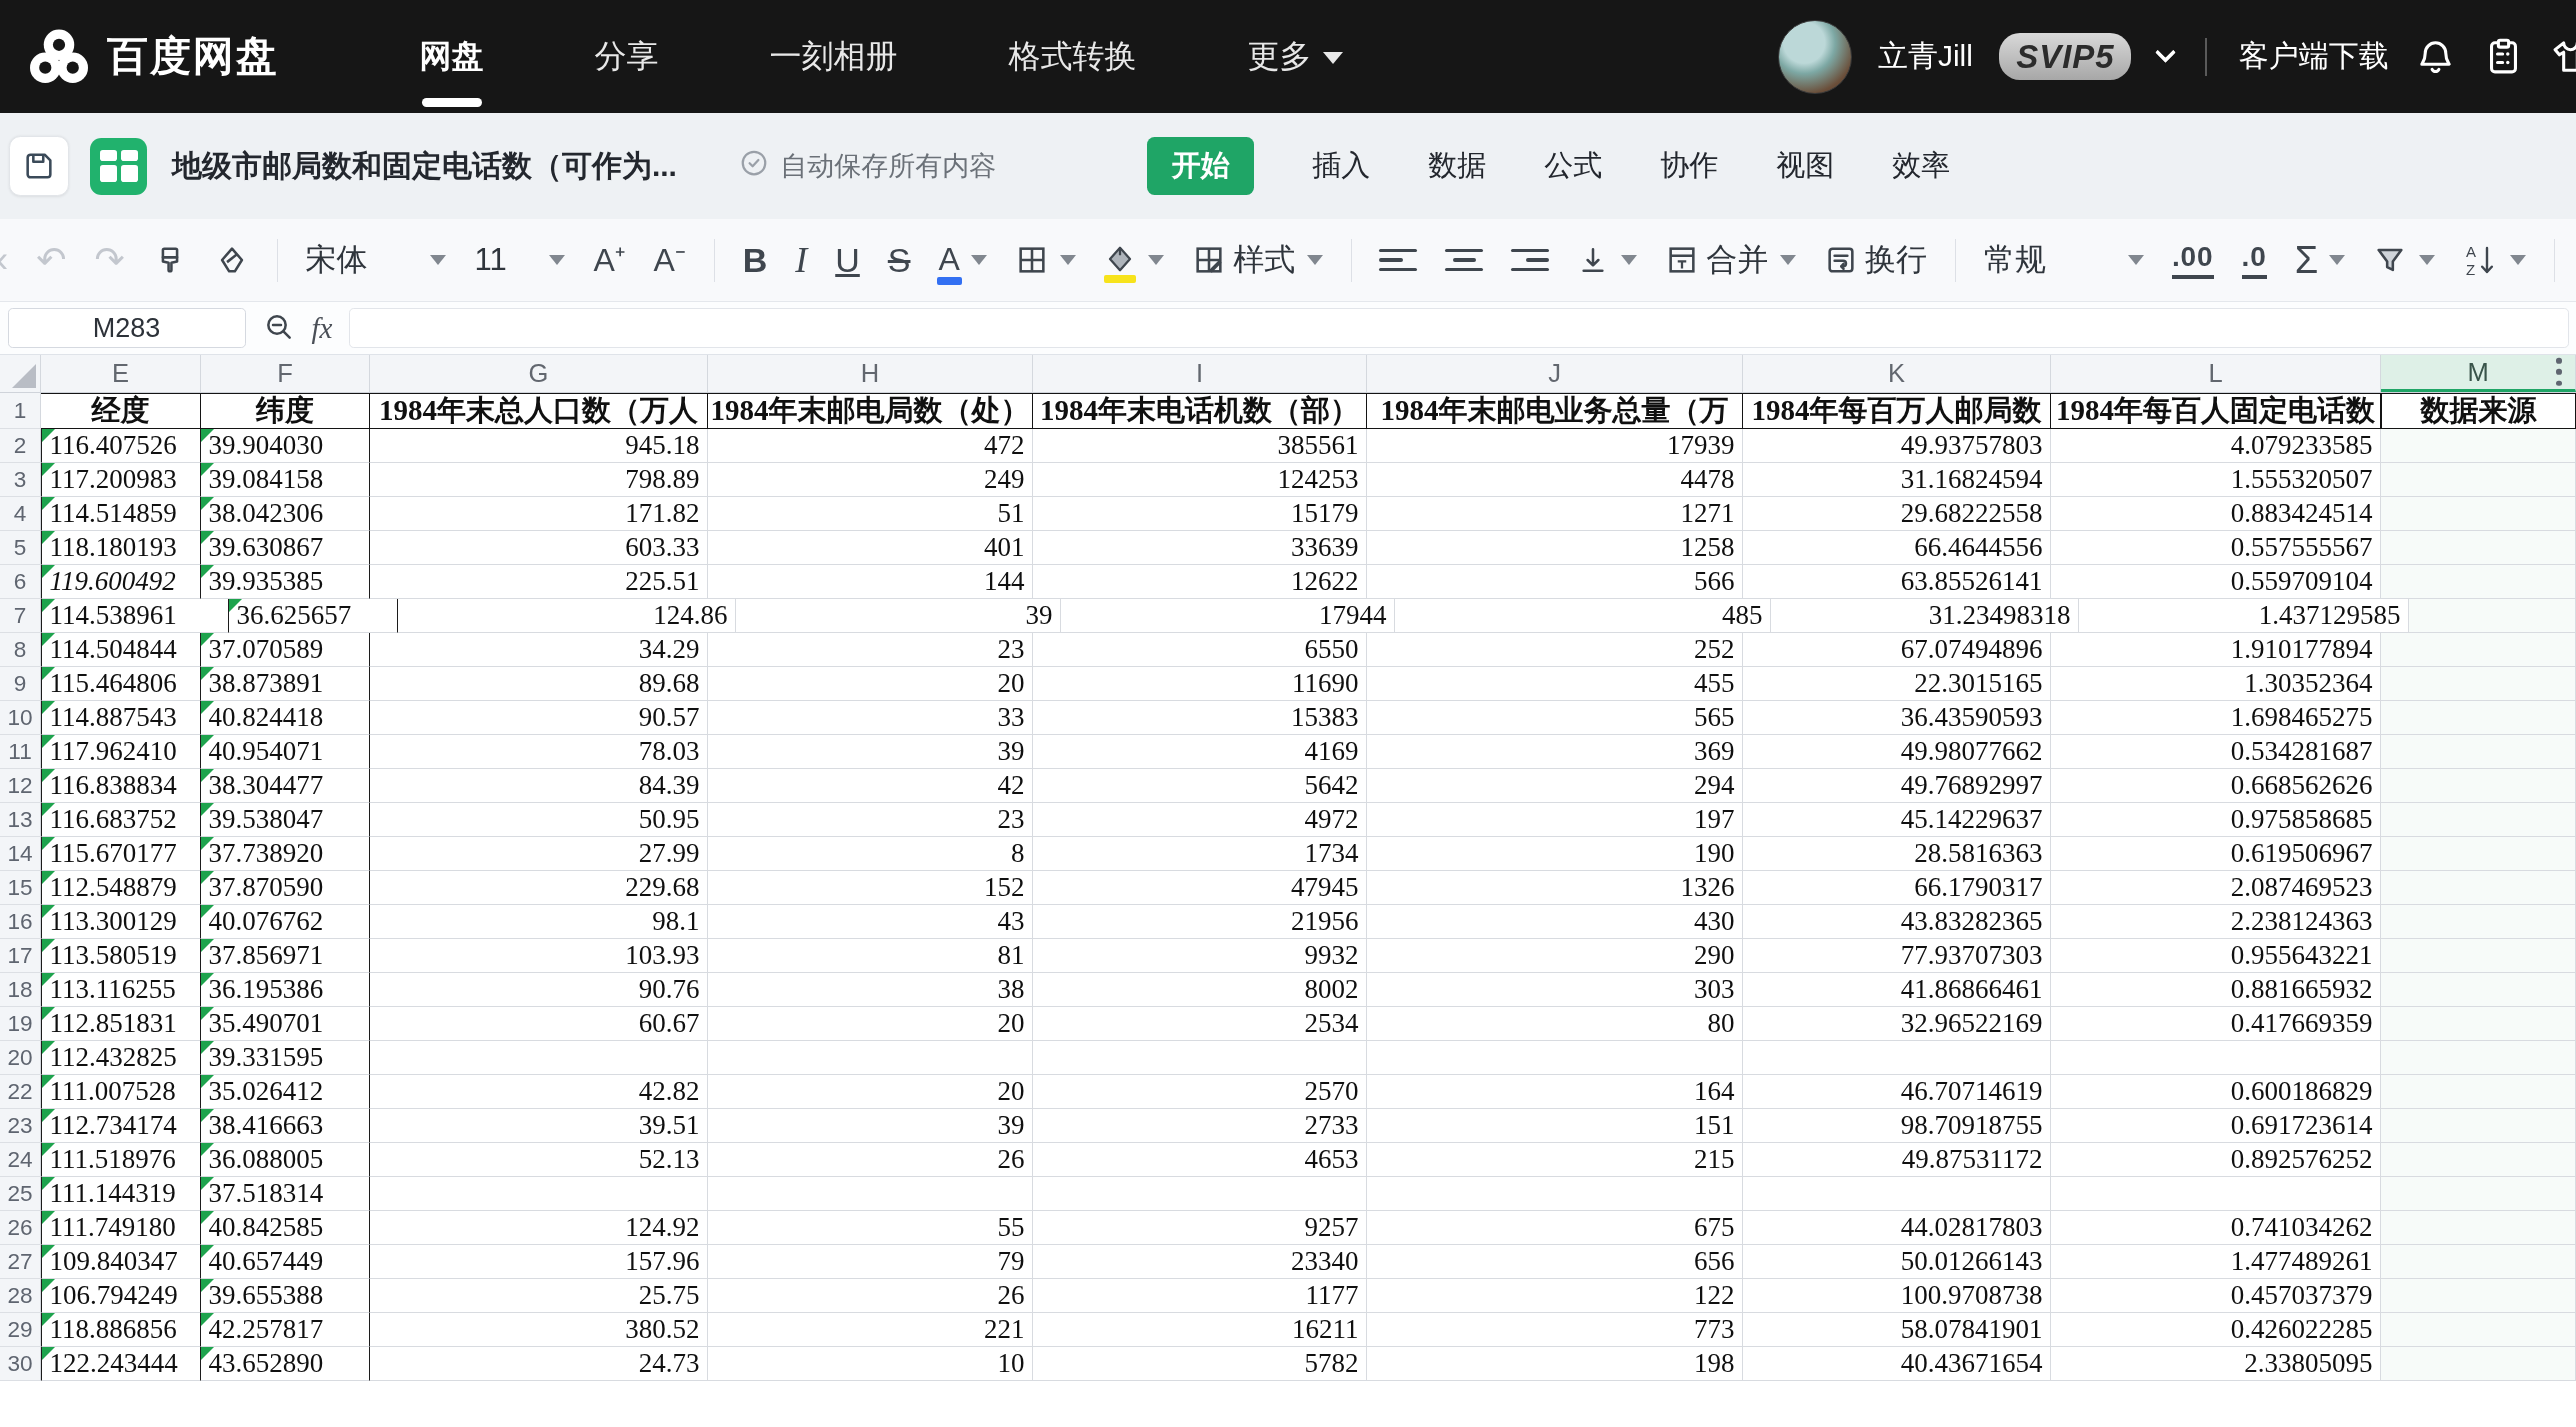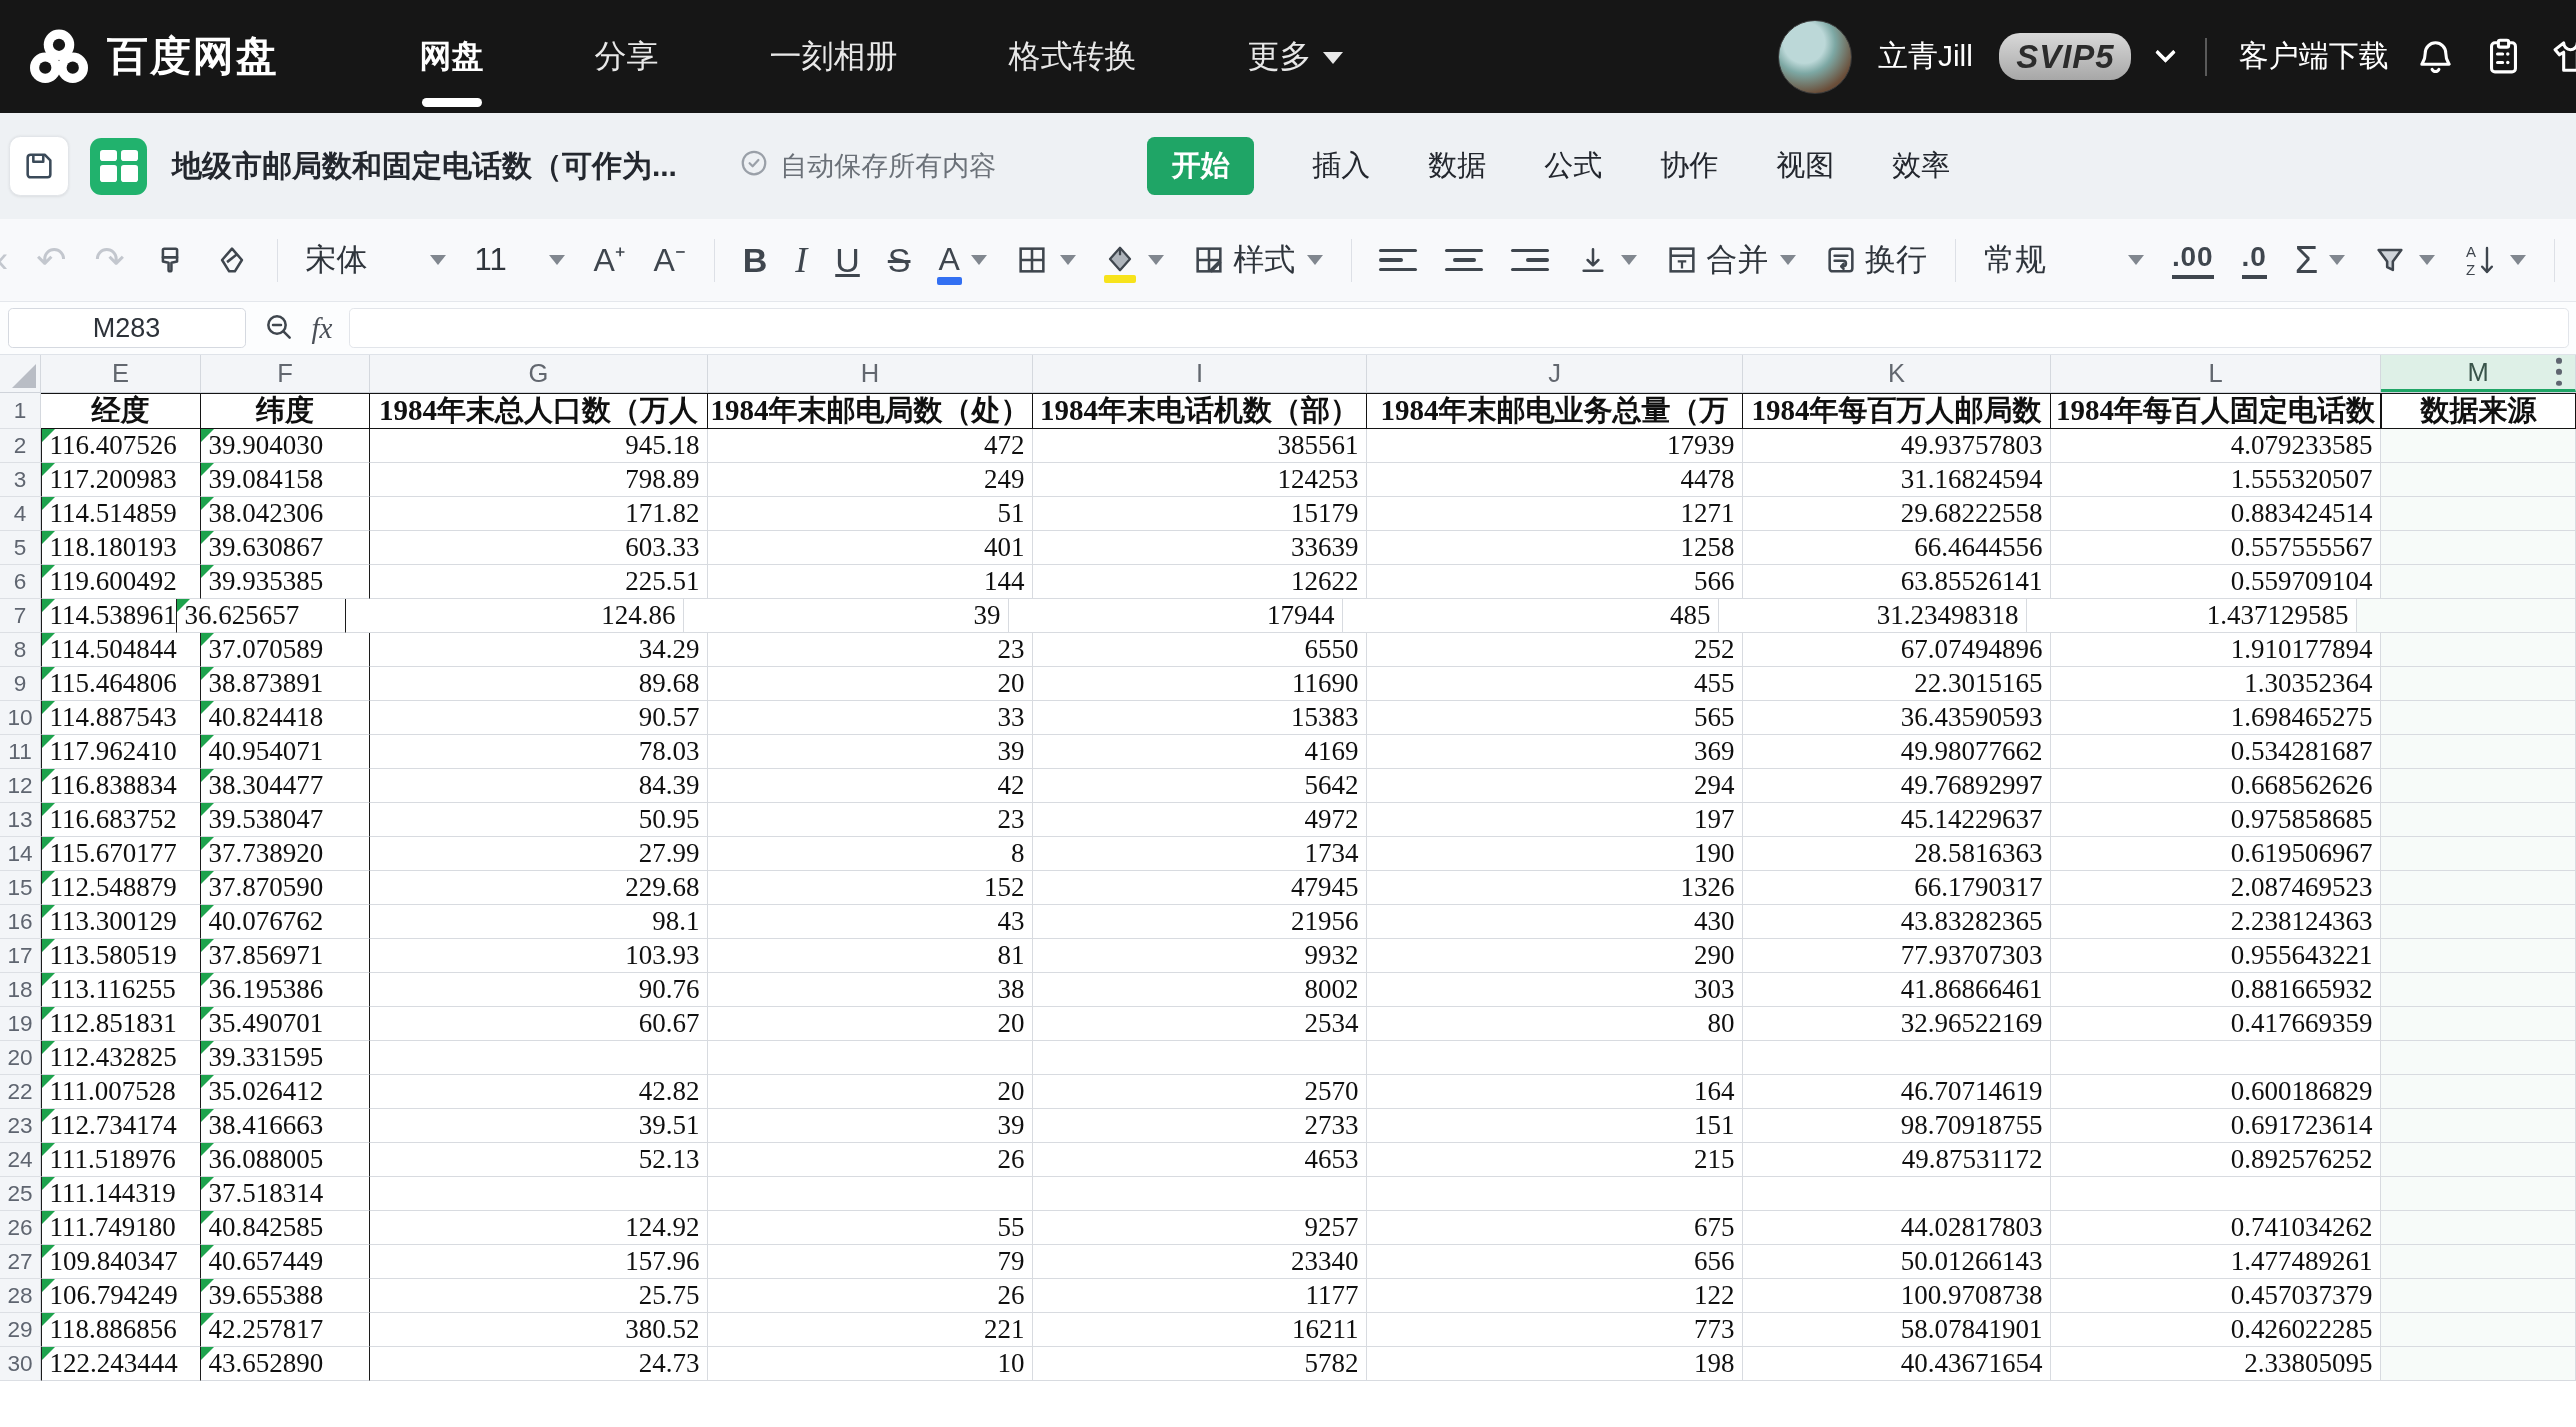--- a/index.html
+++ b/index.html
@@ -468,33 +468,33 @@
           <div class="cell num" style="width: 338px;">603.33</div>
           <div class="cell num" style="width: 325px;">401</div>
           <div class="cell num" style="width: 334px;">33639</div>
           <div class="cell num" style="width: 376px;">1258</div>
           <div class="cell num" style="width: 308px;">66.4644556</div>
           <div class="cell num" style="width: 330px;">0.557555567</div>
           <div class="cell mcell" style="flex: 1 1 0%;"></div>
         </div>
         <div class="row">
           <div class="gut">6</div>
-          <div class="cell txt first" style="width: 160px;">119.600492</div>
+          <div class="cell txt first" style="width: 160px; font-style: italic;">119.600492</div>
           <div class="cell txt" style="width: 169px;">39.935385</div>
           <div class="cell num" style="width: 338px;">225.51</div>
           <div class="cell num" style="width: 325px;">144</div>
           <div class="cell num" style="width: 334px;">12622</div>
           <div class="cell num" style="width: 376px;">566</div>
           <div class="cell num" style="width: 308px;">63.85526141</div>
           <div class="cell num" style="width: 330px;">0.559709104</div>
           <div class="cell mcell" style="flex: 1 1 0%;"></div>
         </div>
         <div class="row">
           <div class="gut">7</div>
-          <div class="cell txt first" style="width: 136px;">114.538961</div>
+          <div class="cell txt first" style="width: 188px;">114.538961</div>
           <div class="cell txt" style="width: 169px;">36.625657</div>
           <div class="cell num" style="width: 338px;">124.86</div>
           <div class="cell num" style="width: 325px;">39</div>
           <div class="cell num" style="width: 334px;">17944</div>
           <div class="cell num" style="width: 376px;">485</div>
           <div class="cell num" style="width: 308px;">31.23498318</div>
           <div class="cell num" style="width: 330px;">1.437129585</div>
           <div class="cell mcell" style="flex: 1 1 0%;"></div>
         </div>
         <div class="row">

